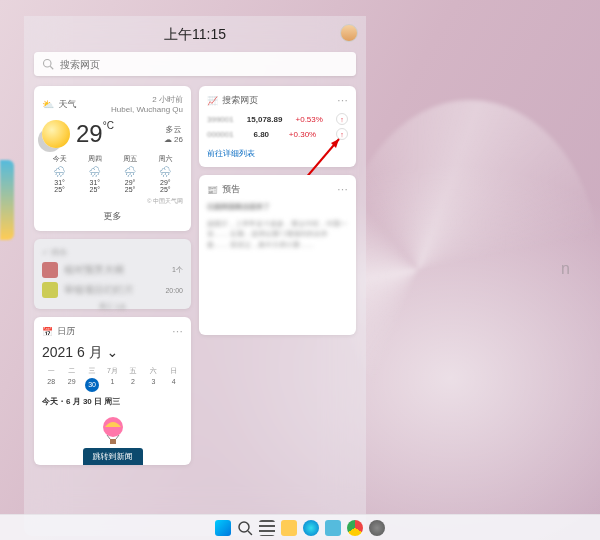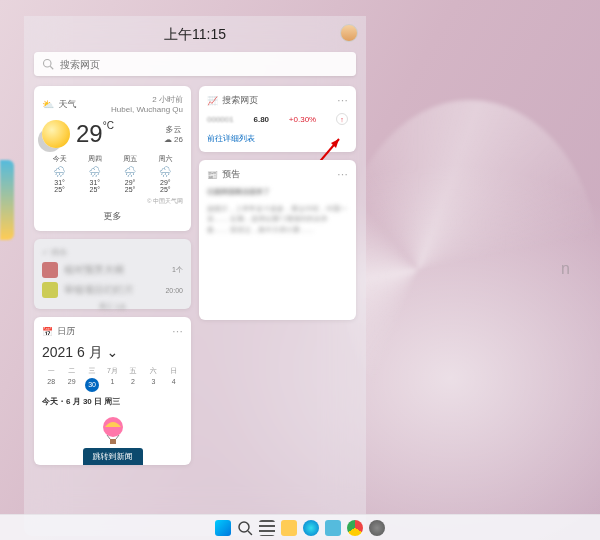--- a/index.html
+++ b/index.html
@@ -185,20 +185,26 @@
 
       <div class="card" style="position:relative;">
         <div class="card-hd">
             <span class="left">
               <span style="color:#0a7;">📈</span>
               <span>搜索网页</span>
             </span>
             <span class="more-icon">⋯</span>
           </div>
         <div class="stock-row">
+            <span class="stock-name">399001</span>
+            <span class="stock-val">15,078.89</span>
+            <span class="stock-chg">+0.53%</span>
+            <span class="stock-arrow">↑</span>
+          </div>
+        <div class="stock-row">
             <span class="stock-name">000001</span>
             <span class="stock-val">6.80</span>
             <span class="stock-chg">+0.30%</span>
             <span class="stock-arrow">↑</span>
           </div>
         <div class="stock-link">前往详细列表</div>
         <svg class="arrow-annot" width="60" height="60">
             <line x1="10" y1="55" x2="50" y2="8" stroke="#d00" stroke-width="2"></line>
             <polygon points="50,8 42,12 47,17" fill="#d00"></polygon>
           </svg>

